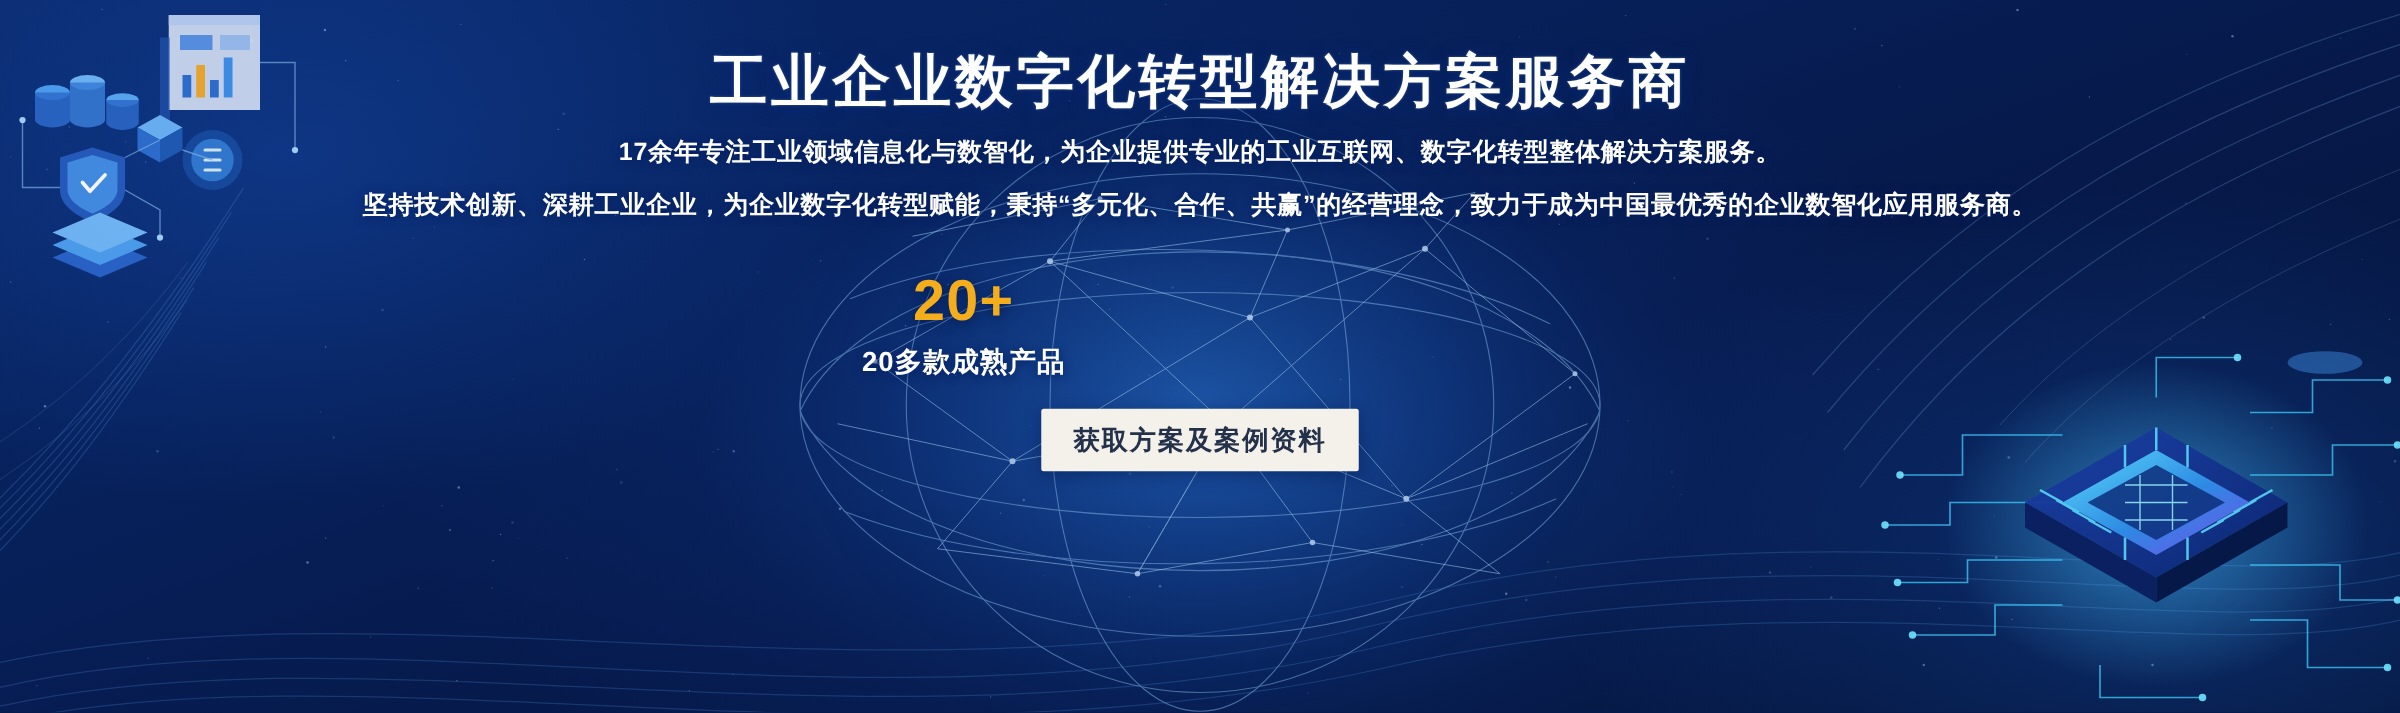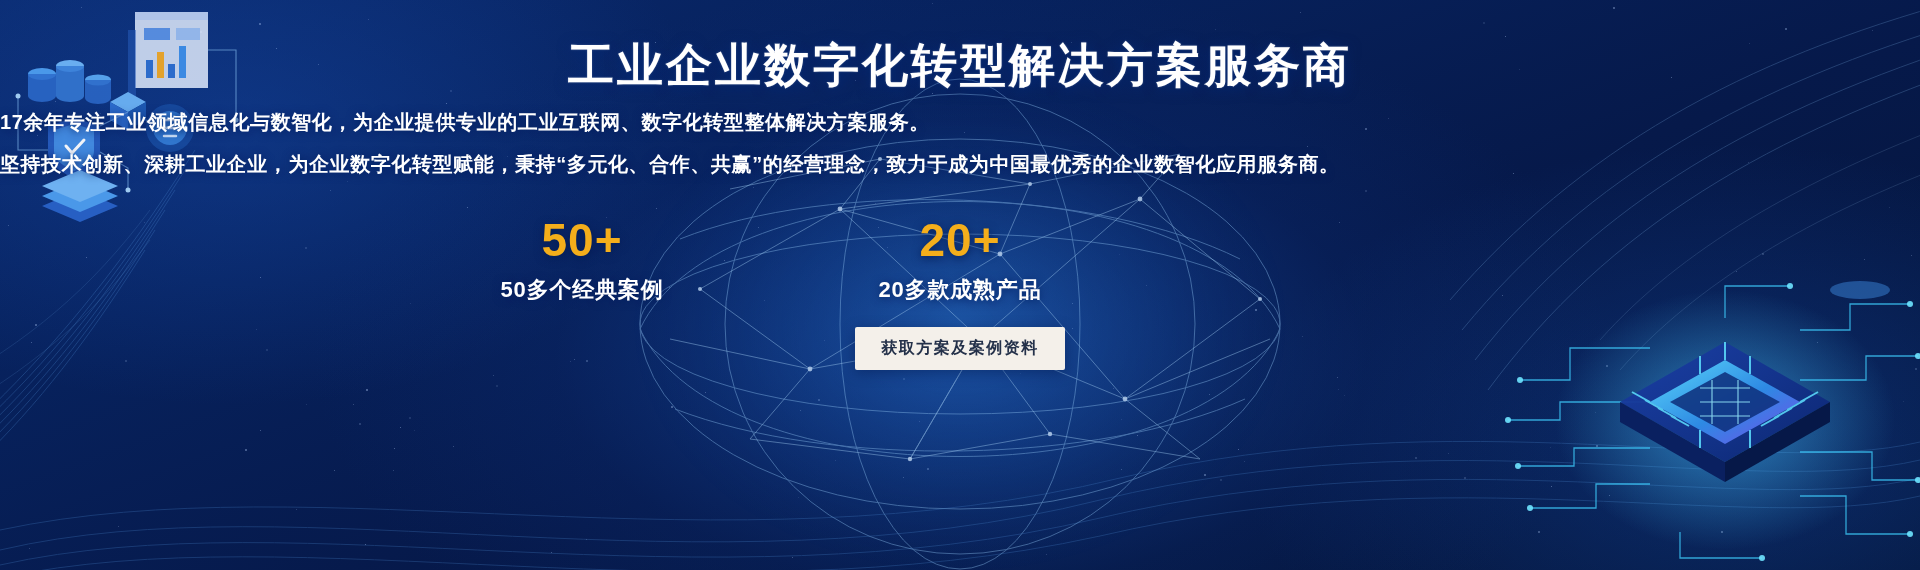--- a/index.html
+++ b/index.html
@@ -43,21 +43,21 @@
     width:1920px; height:570px;
     display:flex; flex-direction:column; align-items:center;
   }
   .title {
     margin-top:38px;
     font-size:46px; font-weight:bold; color:#ffffff;
     letter-spacing:3px; line-height:1.18;
     text-shadow:0 2px 14px rgba(0,40,120,.85), 0 0 2px rgba(255,255,255,.35);
     white-space:nowrap;
   }
-  .desc { margin-top:20px; width:100%; text-align:left; }
+  .desc { margin-top:20px; width:100%; text-align:center; }
   .desc p {
     font-size:20px; font-weight:bold; color:#ffffff;
     letter-spacing:.6px; line-height:1.0; margin-bottom:22px;
     text-shadow:0 1px 8px rgba(0,30,95,.9);
     white-space:nowrap;
   }
   .desc p:last-child { margin-bottom:16px; }
 
   .stats {
     margin-top:26px;
@@ -72,21 +72,21 @@
   .stat .lbl {
     margin-top:10px;
     font-size:22px; font-weight:bold; color:#ffffff;
     letter-spacing:.8px;
     text-shadow:0 1px 8px rgba(0,30,95,.9);
   }
   .cta-wrap { margin-top:22px; display:flex; justify-content:center; width:100%; }
   .cta {
     background:#f4f0ea;
     color:#24314a;
-    font-size:16px; font-weight:bold;
+    font-size:21px; font-weight:bold;
     letter-spacing:1.5px;
     padding:11px 26px;
     border:none; border-radius:2px;
     cursor:pointer;
     box-shadow:0 3px 14px rgba(0,20,70,.45);
     font-family:"Liberation Sans", sans-serif;
   }
 </style>
 </head>
 <body>
@@ -480,24 +480,20 @@
 
     <div class="title">工业企业数字化转型解决方案服务商</div>
 
     <div class="desc">
       <p>17余年专注工业领域信息化与数智化，为企业提供专业的工业互联网、数字化转型整体解决方案服务。</p>
       <p>坚持技术创新、深耕工业企业，为企业数字化转型赋能，秉持“多元化、合作、共赢”的经营理念，致力于成为中国最优秀的企业数智化应用服务商。</p>
     </div>
 
     <div class="stats">
       <div class="stat">
-        <div class="num">50+</div>
-        <div class="lbl">50多个经典案例</div>
-      </div>
-      <div class="stat">
         <div class="num">20+</div>
         <div class="lbl">20多款成熟产品</div>
       </div>
       <div class="stat">
       </div>
     </div>
 
     <div class="cta-wrap">
       <button class="cta">获取方案及案例资料</button>
     </div>

